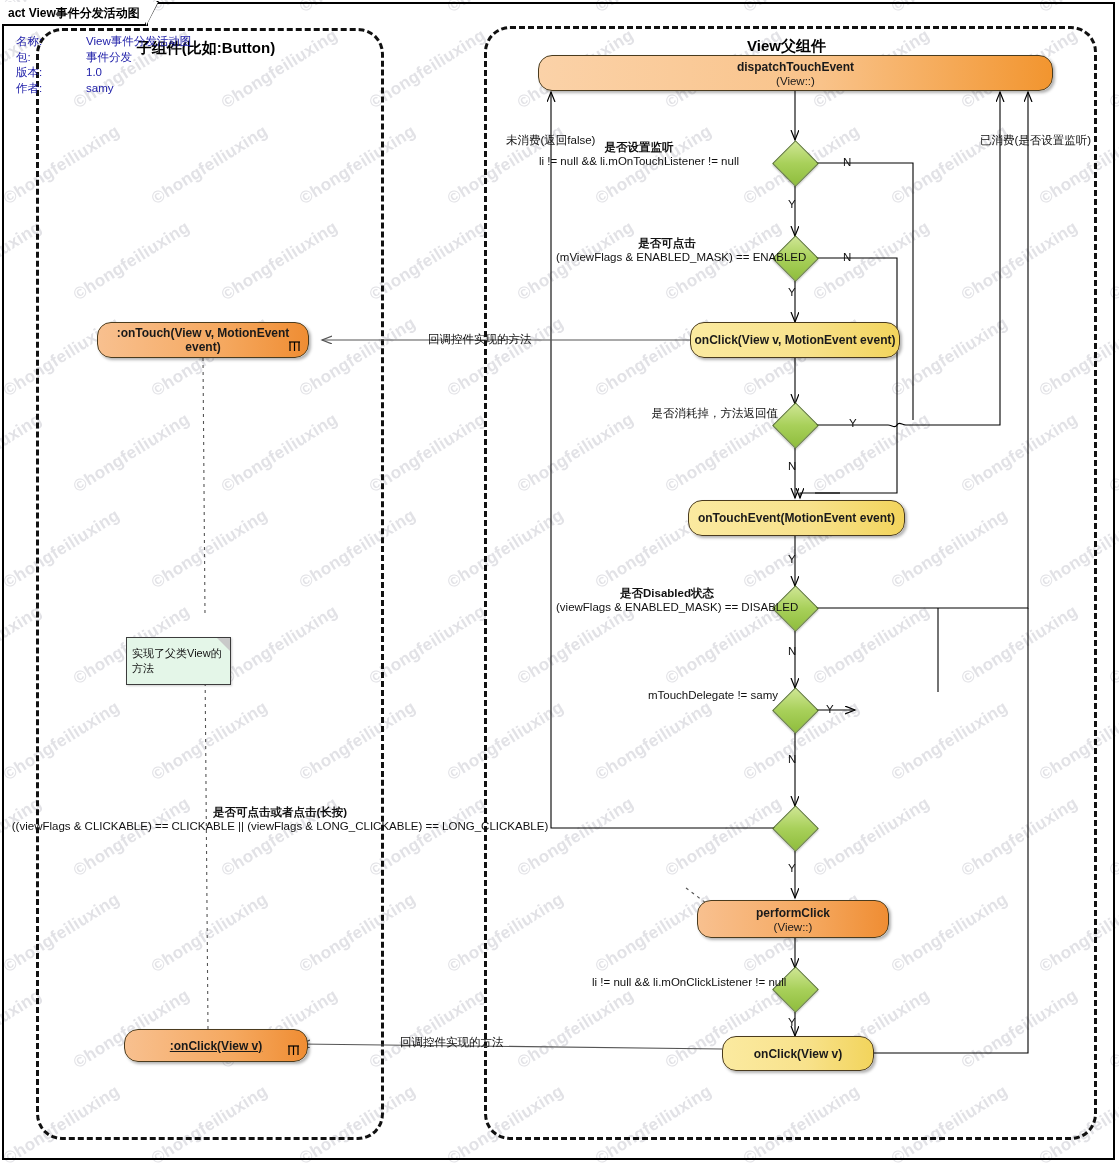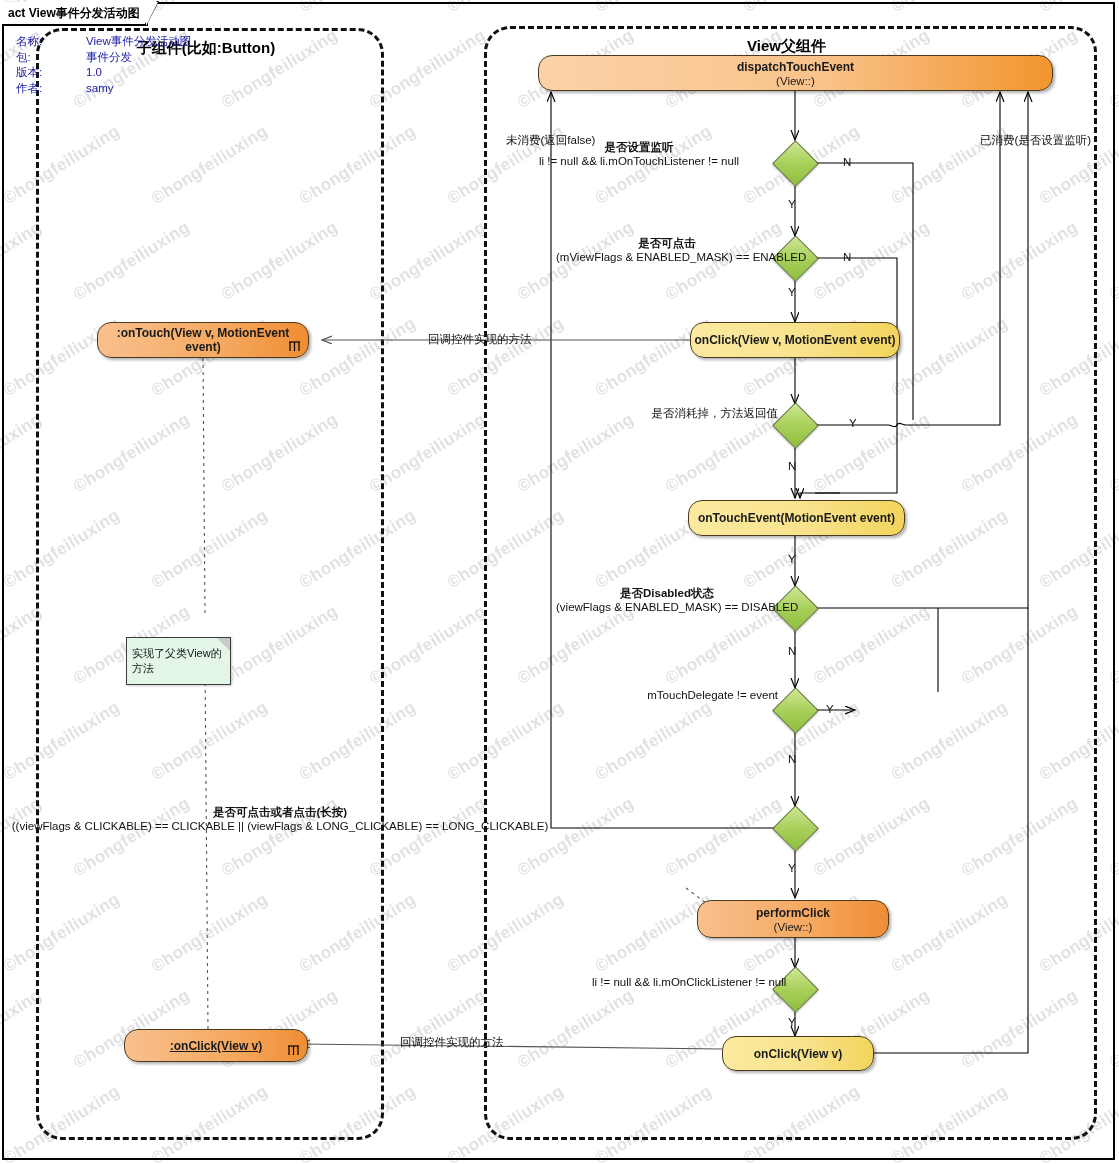--- a/index.html
+++ b/index.html
@@ -365,21 +365,21 @@
     <div>(mViewFlags &amp; ENABLED_MASK) == ENABLED</div>
   </div>
   <div class="cond" style="left:620px;top:406px;width:158px;text-align:right;">
     <div>是否消耗掉，方法返回值</div>
   </div>
   <div class="cond" style="left:556px;top:586px;width:222px;">
     <div class="l1">是否Disabled状态</div>
     <div>(viewFlags &amp; ENABLED_MASK) == DISABLED</div>
   </div>
   <div class="cond" style="left:600px;top:688px;width:178px;text-align:right;">
-    <div>mTouchDelegate != event</div>
+    <div>mTouchDelegate != samy</div>
   </div>
   <div class="cond" style="left:275px;top:805px;width:1040px;text-align:center;left:-240px;">
     <div class="l1">是否可点击或者点击(长按)</div>
     <div>((viewFlags &amp; CLICKABLE) == CLICKABLE || (viewFlags &amp; LONG_CLICKABLE) == LONG_CLICKABLE)</div>
   </div>
   <div class="cond" style="left:592px;top:975px;width:186px;text-align:right;">
     <div>li != null &amp;&amp; li.mOnClickListener != null</div>
   </div>
 
   <div class="yn" style="left:788px;top:198px;">Y</div>

